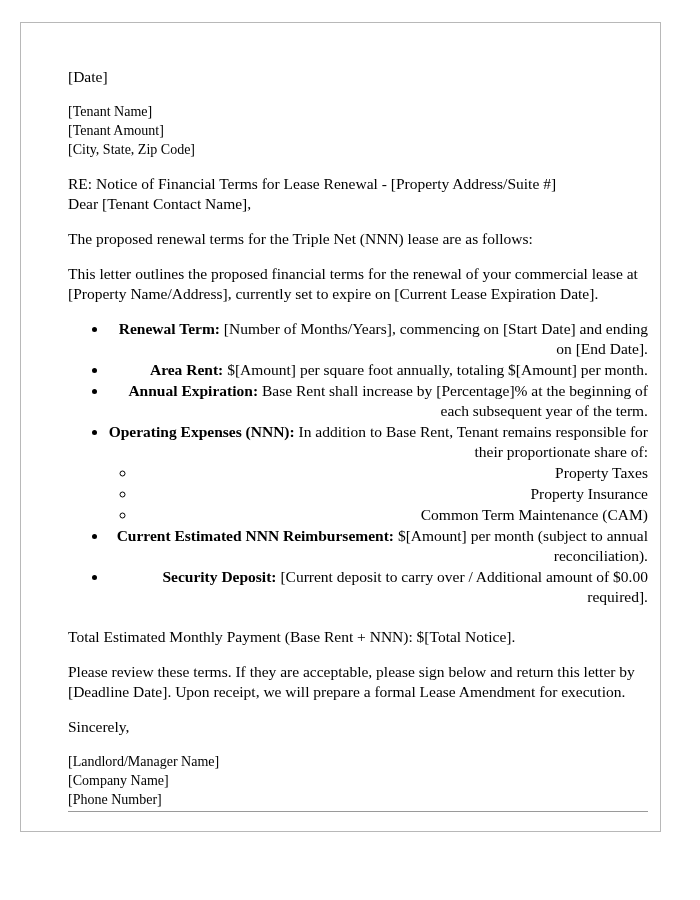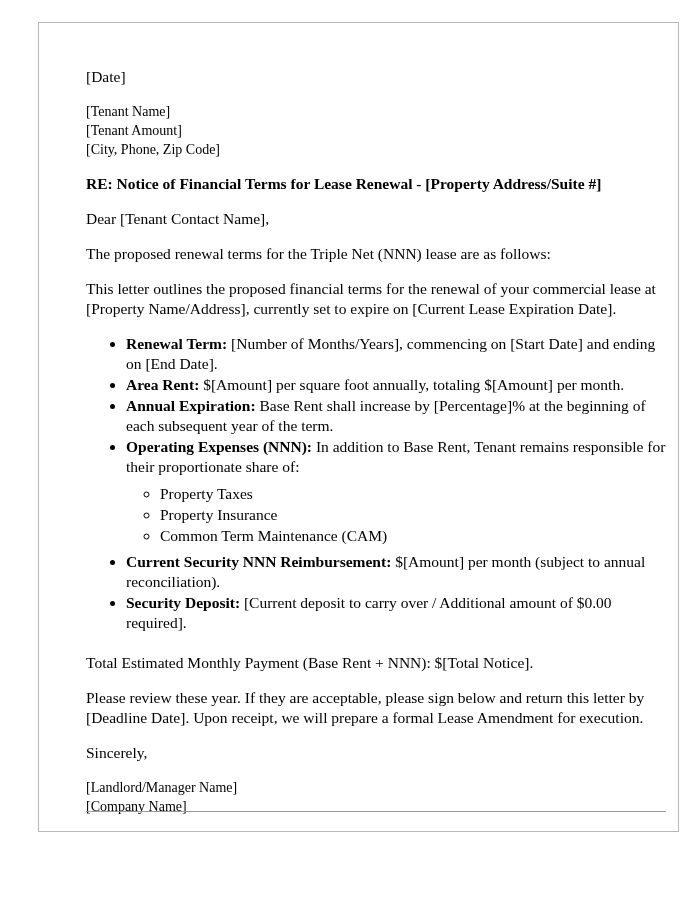--- a/index.html
+++ b/index.html
@@ -14,21 +14,21 @@
     color: #000000;
   }
   .page {
     position: relative;
     width: 700px;
     height: 900px;
     box-sizing: border-box;
   }
   .doc-frame {
     position: absolute;
-    left: 38px;
+    left: 20px;
     top: 22px;
     width: 641px;
     height: 810px;
     border: 1px solid #b8b8b8;
     box-sizing: border-box;
     background: #ffffff;
   }
   .doc-body {
     position: absolute;
     left: 47px;
@@ -44,36 +44,36 @@
   }
   .para {
     font-size: 15.5px;
     line-height: 20px;
     margin-bottom: 15px;
     text-align: left;
   }
   .heading {
     font-size: 15.5px;
     line-height: 20px;
-    font-weight: bold;
-    margin-bottom: 15px;
+    font-weight: normal;
   }
   ul.bullets {
     list-style-type: disc;
     margin: 0 0 14px 0;
     padding-left: 40px;
+    text-align: right;
   }
   ul.bullets > li {
     font-size: 15.5px;
     line-height: 20px;
     margin-bottom: 1px;
   }
   ul.sub {
     list-style-type: circle;
-    margin: 6px;
+    margin: 0;
     padding-left: 28px;
   }
   ul.sub > li {
     font-size: 15.5px;
     line-height: 21px;
   }
   .b { font-weight: bold; }
   .spacer-sm { height: 6px; }
   .footer-rule {
     position: absolute;
@@ -88,21 +88,21 @@
 
 <div class="page">
   <div class="doc-frame">
     <div class="doc-body">
 
       <div class="para">[Date]</div>
 
       <div class="block">
         <div class="line">[Tenant Name]</div>
         <div class="line">[Tenant Amount]</div>
-        <div class="line">[City, Phone, Zip Code]</div>
+        <div class="line">[City, State, Zip Code]</div>
       </div>
 
       <div class="heading">RE: Notice of Financial Terms for Lease Renewal - [Property Address/Suite #]</div>
 
       <div class="para">Dear [Tenant Contact Name],</div>
 
       <div class="para">The proposed renewal terms for the Triple Net (NNN) lease are as follows:</div>
 
       <div class="para">This letter outlines the proposed financial terms for the renewal of your commercial lease at [Property Name/Address], currently set to expire on [Current Lease Expiration Date].</div>
 
@@ -118,36 +118,37 @@
         </li>
         <li>
           <span class="b">Operating Expenses (NNN):</span><span> In addition to Base Rent, Tenant remains responsible for their proportionate share of:</span>
           <ul class="sub">
             <li>Property Taxes</li>
             <li>Property Insurance</li>
             <li>Common Term Maintenance (CAM)</li>
           </ul>
         </li>
         <li>
-          <span class="b">Current Security NNN Reimbursement:</span><span> $[Amount] per month (subject to annual reconciliation).</span>
+          <span class="b">Current Estimated NNN Reimbursement:</span><span> $[Amount] per month (subject to annual reconciliation).</span>
         </li>
         <li>
           <span class="b">Security Deposit:</span><span> [Current deposit to carry over / Additional amount of $0.00 required].</span>
         </li>
       </ul>
 
       <div class="spacer-sm"></div>
 
       <div class="para">Total Estimated Monthly Payment (Base Rent + NNN): $[Total Notice].</div>
 
-      <div class="para">Please review these year. If they are acceptable, please sign below and return this letter by [Deadline Date]. Upon receipt, we will prepare a formal Lease Amendment for execution.</div>
+      <div class="para">Please review these terms. If they are acceptable, please sign below and return this letter by [Deadline Date]. Upon receipt, we will prepare a formal Lease Amendment for execution.</div>
 
       <div class="para">Sincerely,</div>
 
       <div class="block">
         <div class="line">[Landlord/Manager Name]</div>
         <div class="line">[Company Name]</div>
+        <div class="line">[Phone Number]</div>
       </div>
 
     </div>
     <div class="footer-rule"></div>
   </div>
 </div>
 
 </body></html>

